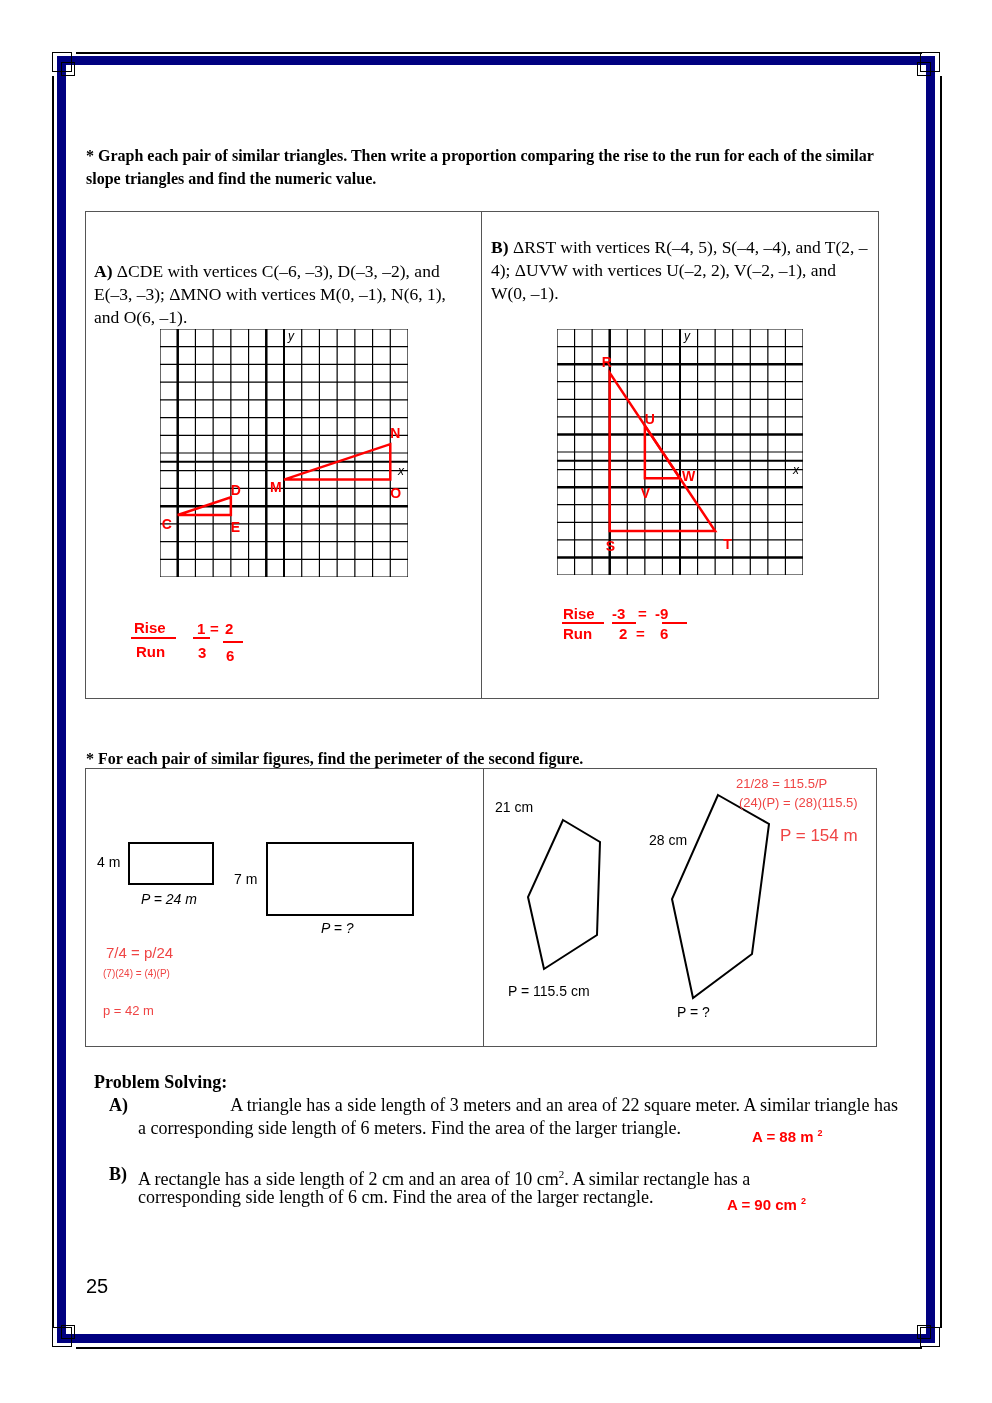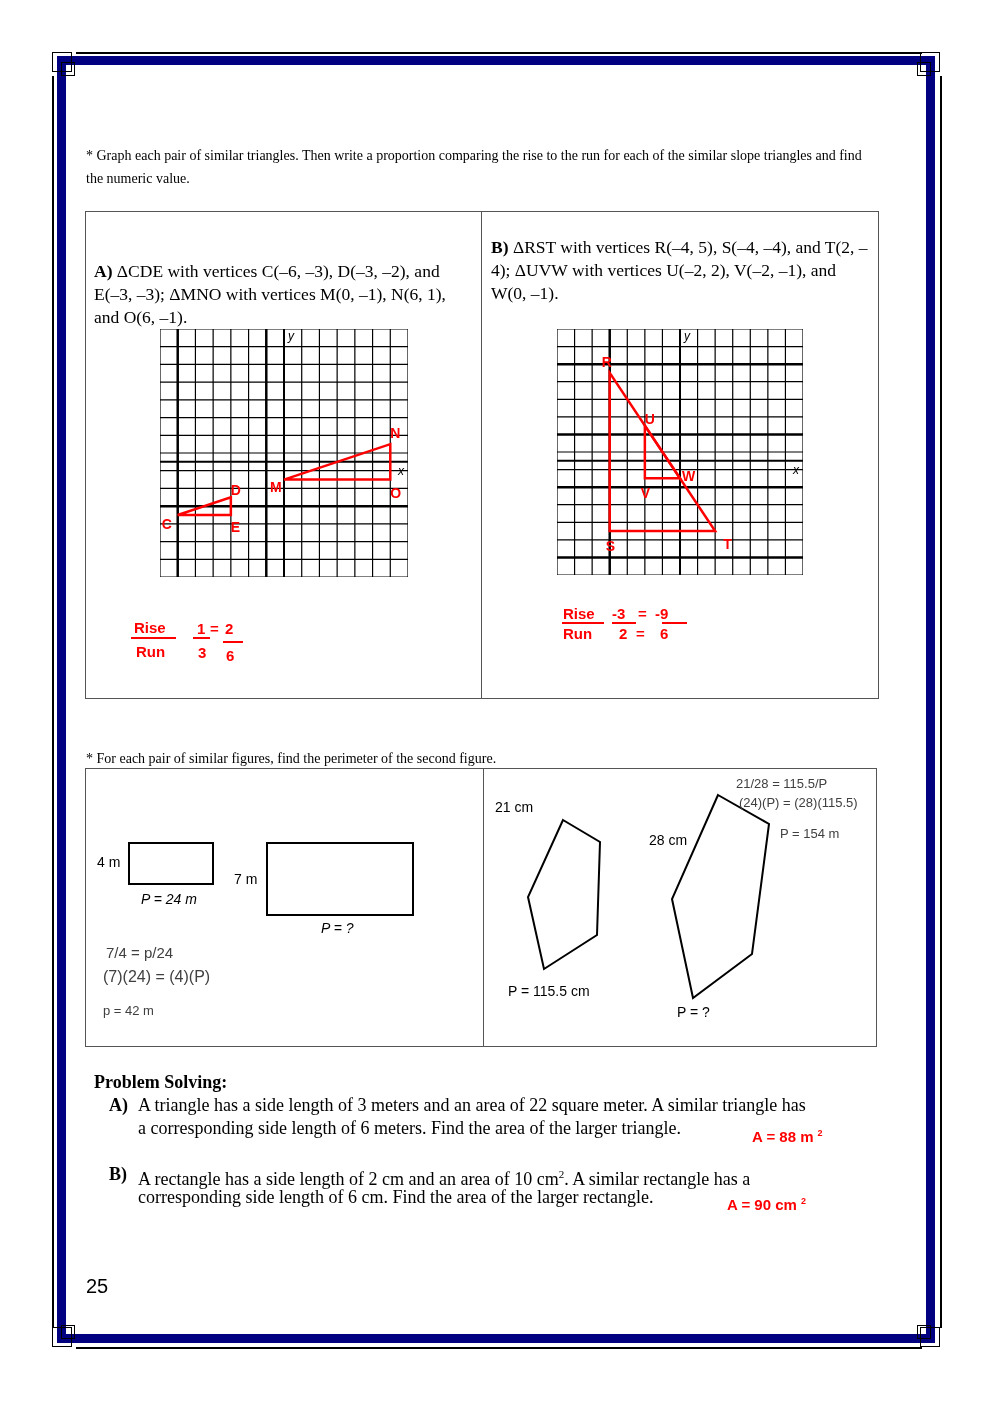--- a/index.html
+++ b/index.html
@@ -2,23 +2,23 @@
 <html><head>
 <meta charset="utf-8">
 <style>
   html, body { margin:0; padding:0; background:#fff; }
   body { width:992px; height:1403px; position:relative; overflow:hidden; font-family:"Liberation Serif", serif; color:#000; }
   .abs { position:absolute; }
   
   .border-band { position:absolute; background:#000080; }
   .border-line { position:absolute; border:1.5px solid #000; box-sizing:border-box; }
   .corner-box { position:absolute; border:1.5px solid #000; box-sizing:border-box; background:transparent; }
-  .heading { font-weight:normal; font-size:14px; line-height:23px; }
+  .heading { font-weight:bold; font-size:16px; line-height:23px; }
   .cell-text { font-size:17.5px; line-height:23px; }
-  .red { color:#404040; font-family:"Liberation Sans", sans-serif;text-align:right; }
+  .red { color:#ef4444; font-family:"Liberation Sans", sans-serif;text-align:right; }
   .redb { color:#ff0000; font-family:"Liberation Sans", sans-serif; font-weight:bold; font-size:15px; }
   .frac-line { position:absolute; height:2px; background:#ff0000; }
   .box { position:absolute; border:1px solid #555; box-sizing:border-box; }
   .vdiv { position:absolute; width:1px; background:#555; }
   .fig-label { font-family:"Liberation Sans", sans-serif; font-size:14px; color:#000; }
   .ps-text { font-size:18px; line-height:23px;margin-left:8px; }
   svg text { font-family:"Liberation Sans", sans-serif; }
 </style>
 </head>
 <body>
@@ -174,39 +174,39 @@
 <div class="box" style="left:85px; top:768px; width:792px; height:279px;"></div>
 <div class="vdiv" style="left:483px; top:768px; height:279px;"></div>
 
 <div class="abs" style="left:128px; top:842px; width:86px; height:43px; border:2px solid #000; box-sizing:border-box;"></div>
 <div class="abs fig-label" style="left:97px; top:854px;">4 m</div>
 <div class="abs fig-label" style="left:141px; top:891px; font-style:italic;">P = 24 m</div>
 <div class="abs" style="left:266px; top:842px; width:148px; height:74px; border:2px solid #000; box-sizing:border-box;"></div>
 <div class="abs fig-label" style="left:234px; top:871px;">7 m</div>
 <div class="abs fig-label" style="left:321px; top:920px; font-style:italic;">P = ?</div>
 <div class="abs red" style="left:106px; top:944px; font-size:15px;">7/4 = p/24</div>
-<div class="abs red" style="left:103px; top:968px; font-size:16px;">(7)(24) = (4)(P)</div>
+<div class="abs red" style="left:103px; top:968px; font-size:10px;">(7)(24) = (4)(P)</div>
 <div class="abs red" style="left:103px; top:1003px; font-size:13px;">p = 42 m</div>
 
 <svg class="abs" style="left:485px; top:770px;" width="390" height="275">
   <polygon points="78,50 115,72 112,165 59,199 43,127" fill="none" stroke="#000" stroke-width="2"></polygon>
   <polygon points="233,25 284,54 267,184 208,228 187,129" fill="none" stroke="#000" stroke-width="2"></polygon>
 </svg>
 <div class="abs fig-label" style="left:495px; top:799px;text-align:right;">21 cm</div>
 <div class="abs fig-label" style="left:508px; top:983px;">P = 115.5 cm</div>
 <div class="abs fig-label" style="left:649px; top:832px;">28 cm</div>
 <div class="abs fig-label" style="left:677px; top:1004px;">P = ?</div>
 <div class="abs red" style="left:736px; top:776px; font-size:13px;">21/28 = 115.5/P</div>
 <div class="abs red" style="left:739px; top:795px; font-size:13px;">(24)(P) = (28)(115.5)</div>
-<div class="abs red" style="left:780px; top:826px; font-size:13px;">P = 154 m</div>
+<div class="abs red" style="left:780px; top:826px; font-size:17px;">P = 154 m</div>
 
 <div class="abs ps-text" style="left:86px; top:1071px; font-weight:bold;">Problem Solving:</div>
 
 <div class="abs ps-text" style="left:101px; top:1094px; font-weight:bold;">A)</div>
-<div class="abs ps-text" style="left:130px; top:1094px; width:760px;">A triangle has a side length of 3 meters and an area of 22 square meter. A similar triangle has</div>
+<div class="abs ps-text" style="left:130px; top:1094px; width:760px;text-align:right;">A triangle has a side length of 3 meters and an area of 22 square meter. A similar triangle has</div>
 <div class="abs ps-text" style="left:130px; top:1117px;">a corresponding side length of 6 meters. Find the area of the larger triangle.</div>
 <div class="abs redb" style="left:752px; top:1128px; font-size:15px;"><span>A = 88 m</span><sup style="font-size:9px; margin-left:4px;">2</sup></div>
 
 <div class="abs ps-text" style="left:101px; top:1163px; font-weight:bold;">B)</div>
 <div class="abs ps-text" style="left:130px; top:1163px; width:760px;"><span>A rectangle has a side length of 2 cm and an area of 10 cm</span><sup style="font-size:11px;">2</sup><span>. A similar rectangle has a</span></div>
 <div class="abs ps-text" style="left:130px; top:1186px;">corresponding side length of 6 cm. Find the area of the larger rectangle.</div>
 <div class="abs redb" style="left:727px; top:1196px; font-size:15px;"><span>A = 90 cm</span><sup style="font-size:9px; margin-left:4px;">2</sup></div>
 
 <div class="abs" style="left:86px; top:1275px; font-family:'Liberation Sans', sans-serif; font-size:20px;">25</div>
 

